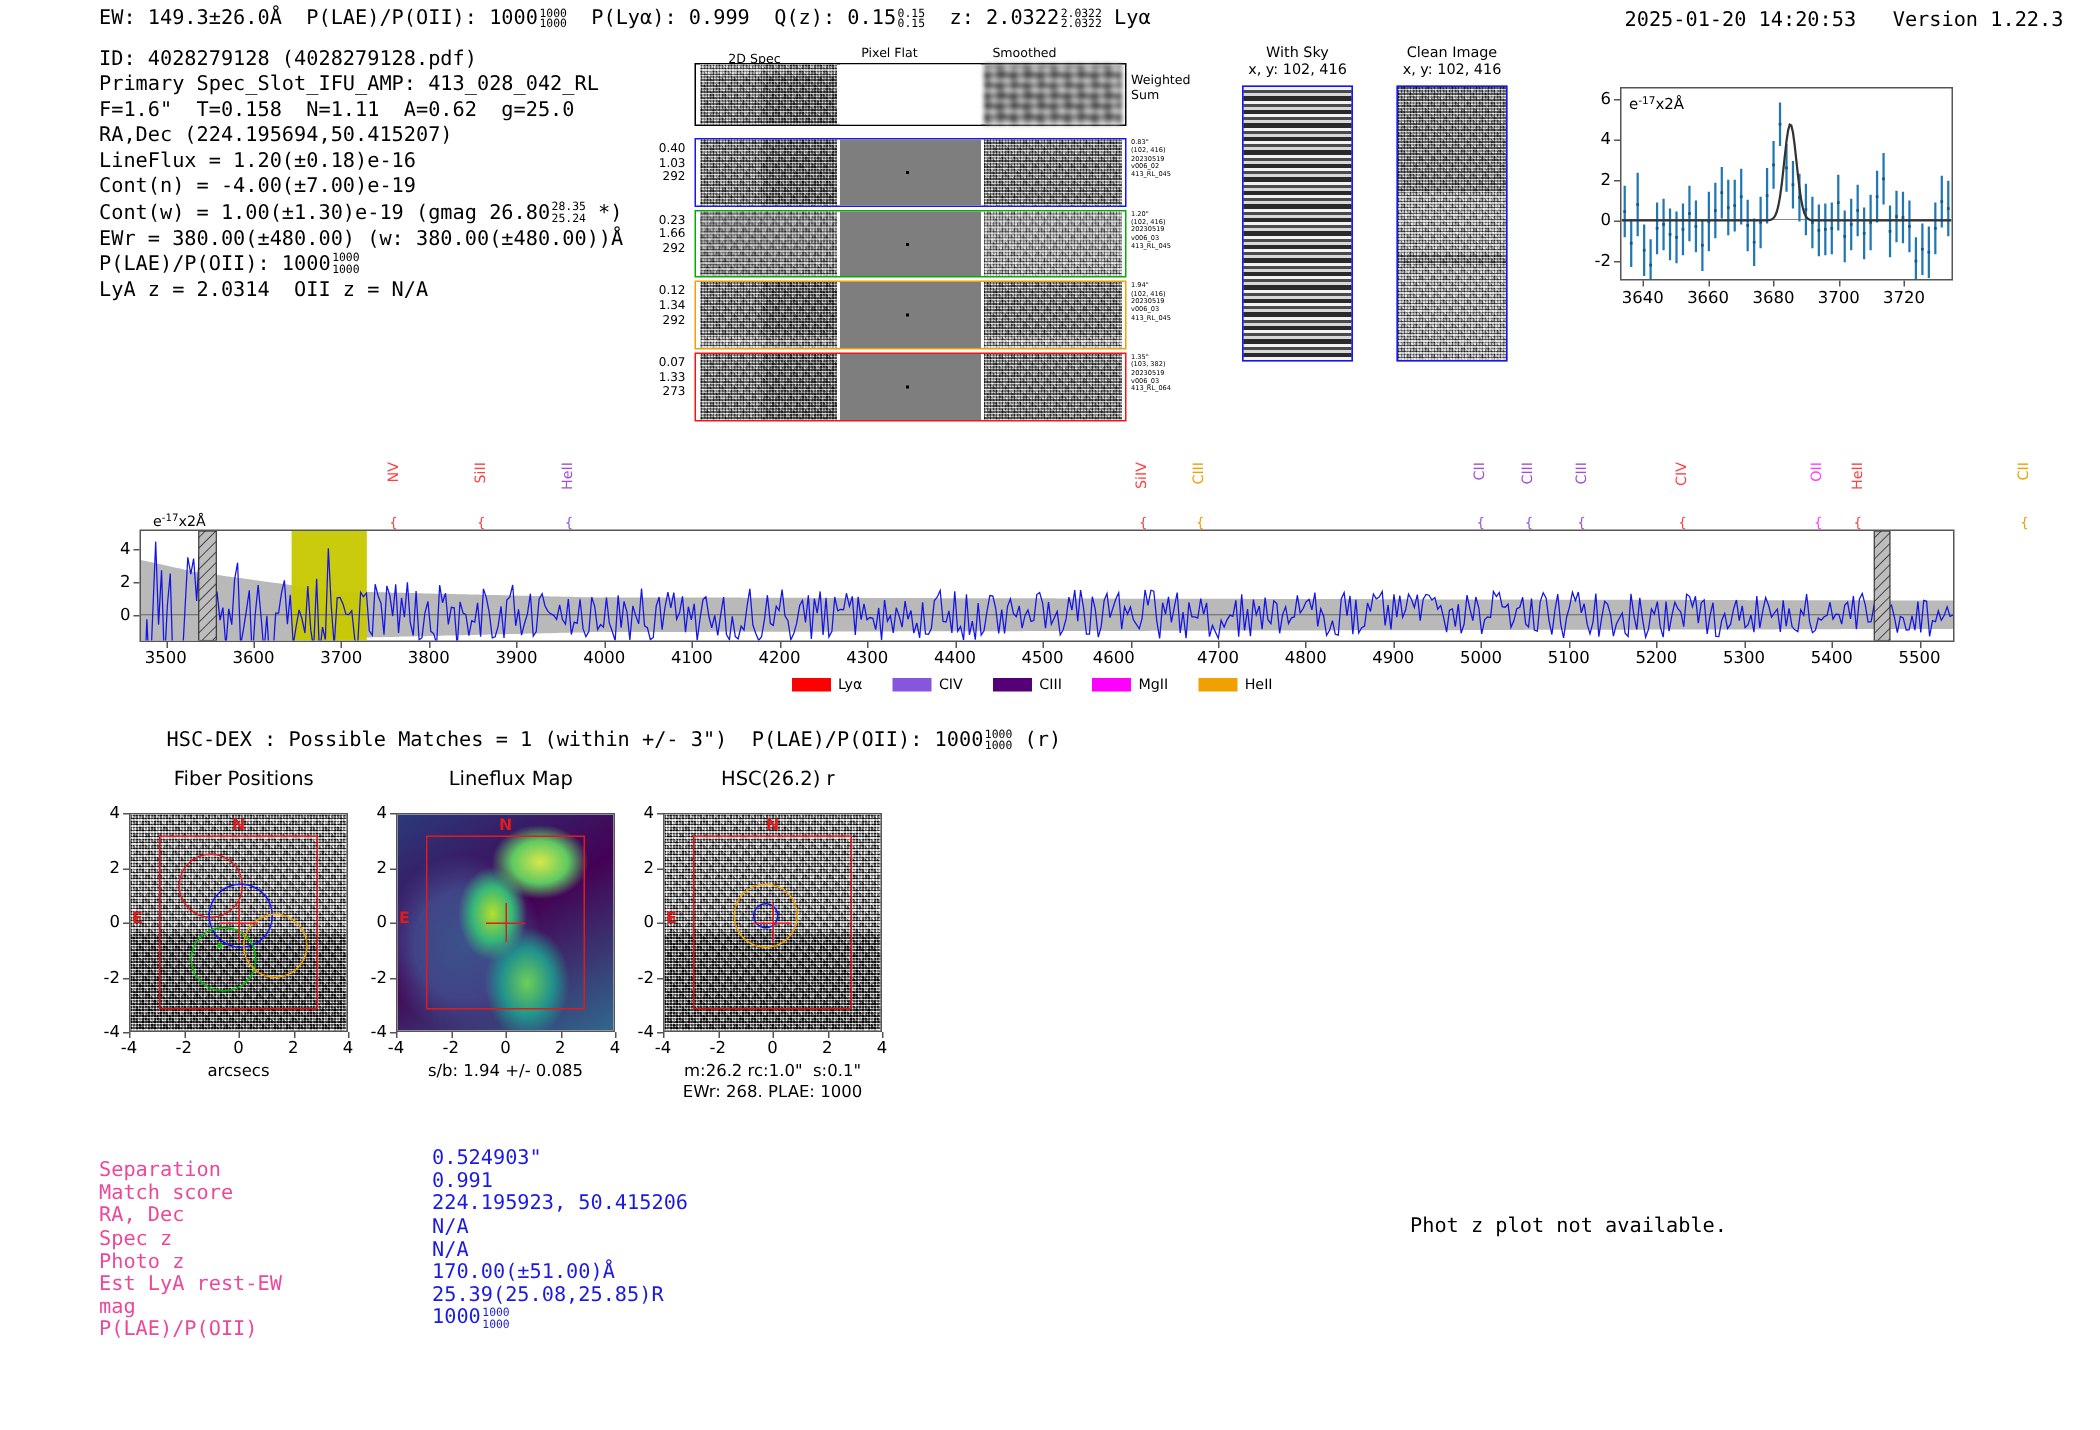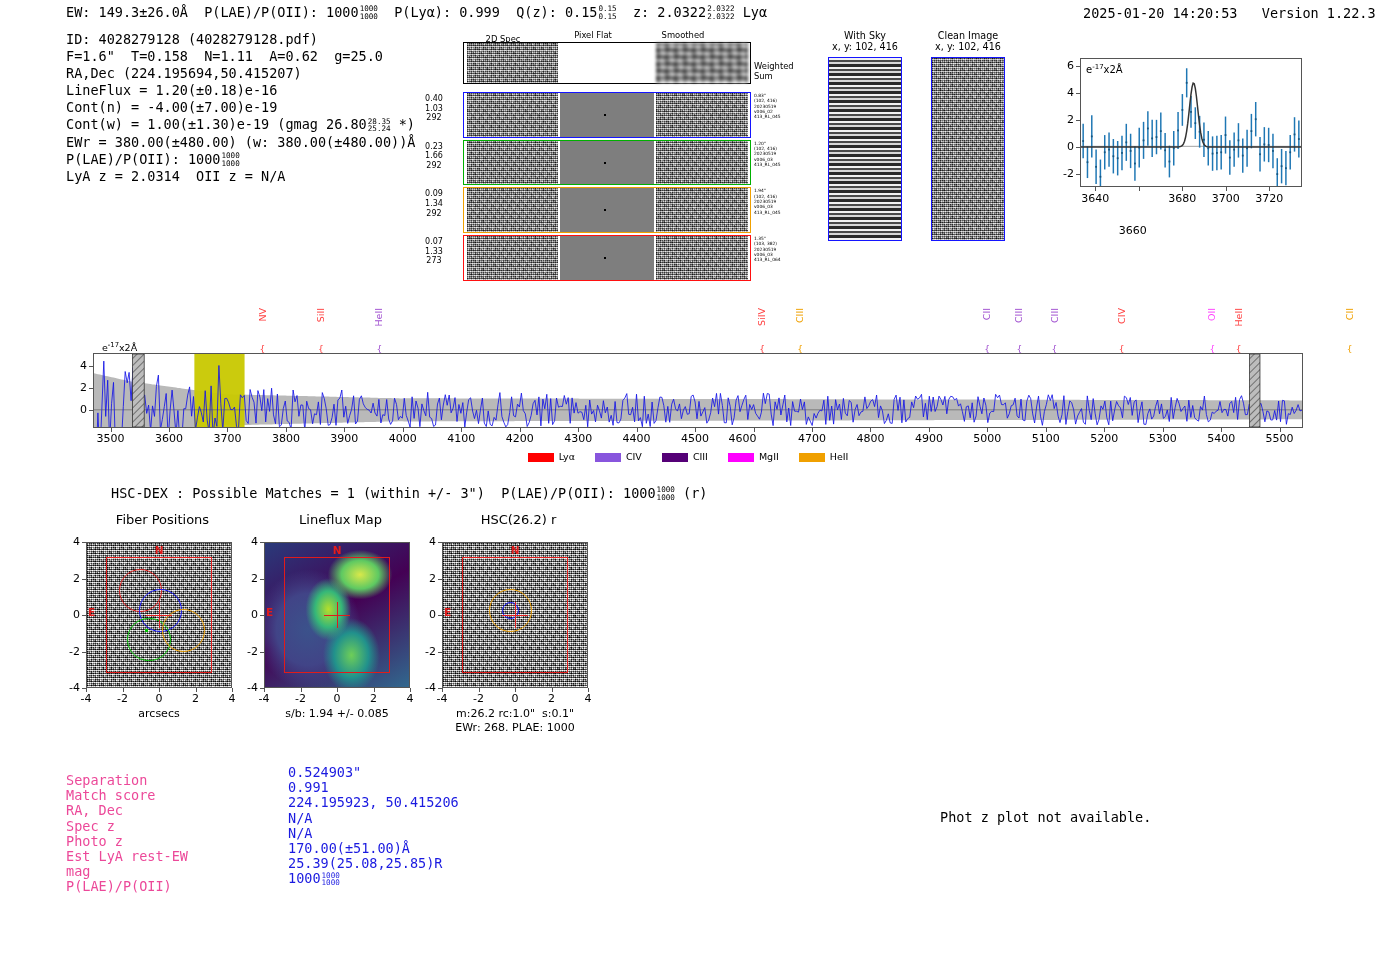--- a/index.html
+++ b/index.html
@@ -40,25 +40,25 @@
         repeating-linear-gradient(122deg,rgba(255,255,255,.3) 0 2px,rgba(0,0,0,.3) 2px 4px,transparent 4px 7px);
   }
   .noise-sm { background-color:#8a8a8a;
       background-image:
         repeating-linear-gradient(0deg,rgba(255,255,255,.3) 0 3px,rgba(0,0,0,.3) 3px 7px),
         repeating-linear-gradient(90deg,rgba(0,0,0,.28) 0 4px,rgba(255,255,255,.28) 4px 9px),
         repeating-linear-gradient(38deg,rgba(0,0,0,.2) 0 5px,rgba(255,255,255,.2) 5px 11px);
       filter:blur(1.4px);
   }
   .row-label { position:absolute; font-family:"DejaVu Sans", sans-serif;
-      font-size:8px; line-height:9.6px; text-align:center; color:#000; }
+      font-size:8px; line-height:9.6px; text-align:right; color:#000; }
   .side-label { position:absolute; font-family:"DejaVu Sans", sans-serif;
       font-size:4.4px; line-height:5.3px; color:#000; white-space:pre; }
   .wsum { position:absolute; font-family:"DejaVu Sans", sans-serif;
-      font-size:8.4px; line-height:10px; color:#000;margin-top:13px; }
+      font-size:8.4px; line-height:10px; color:#000; }
 
   
   .cut-title { position:absolute; font-family:"DejaVu Sans", sans-serif;
       font-size:9.6px; line-height:11.5px; text-align:center; width:100%; }
   .fringe { background-color:#9a9a9a;
       background-image:
         repeating-linear-gradient(0deg,#f2f2f2 0 2px,#2a2a2a 2px 5px,#d8d8d8 5px 7px,#4a4a4a 7px 9px),
         repeating-linear-gradient(90deg,rgba(0,0,0,.25) 0 3px,rgba(255,255,255,.25) 3px 6px);
   }
   .tick { position:absolute; background:#555; }
@@ -108,20 +108,21 @@
 </style>
 </head>
 <body>
 
 <div class="abs mono nw" id="header-line"><span>EW: 149.3±26.0Å</span>  <span>P(LAE)/P(OII): 1000</span><span class="fracbox"><span>1000</span><span>1000</span></span>  <span>P(Lyα): 0.999</span>  <span>Q(z): 0.15</span><span class="fracbox"><span>0.15</span><span>0.15</span></span>  <span>z: 2.0322</span><span class="fracbox"><span>2.0322</span><span>2.0322</span></span> <span>Lyα</span></div>
 
 <div class="abs mono nw" id="timestamp">2025-01-20 14:20:53   Version 1.22.3</div>
 
 <div class="abs mono" id="info-block">
   <div class="row">ID: 4028279128 (4028279128.pdf)</div>
+  <div class="row">Primary Spec_Slot_IFU_AMP: 413_028_042_RL</div>
   <div class="row">F=1.6"  T=0.158  N=1.11  A=0.62  g=25.0</div>
   <div class="row">RA,Dec (224.195694,50.415207)</div>
   <div class="row">LineFlux = 1.20(±0.18)e-16</div>
   <div class="row">Cont(n) = -4.00(±7.00)e-19</div>
   <div class="row"><span>Cont(w) = 1.00(±1.30)e-19 (gmag 26.80</span><span class="fracbox"><span>28.35</span><span>25.24</span></span> <span>*)</span></div>
   <div class="row">EWr = 380.00(±480.00) (w: 380.00(±480.00))Å</div>
   <div class="row"><span>P(LAE)/P(OII): 1000</span><span class="fracbox"><span>1000</span><span>1000</span></span></div>
   <div class="row">LyA z = 2.0314  OII z = N/A</div>
 </div>
 
@@ -169,21 +170,21 @@
       </div>
       <div class="side-label" style="left: 317px; top: 110.7px; width: 58px;"><div>1.20"</div><div>(102, 416)</div><div>20230519</div><div>v006_03</div><div>413_RL_045</div></div>
       <div class="abs" style="left: 26px; top: 157.4px; width: 288px; height: 45.5px; border: 1.8px solid rgb(240, 160, 0);">
         <div class="imgbox noise" style="left: 3px; top: 0px; width: 91px; height: 100%;"></div>
         <div class="imgbox" style="left: 96px; top: 0px; width: 94px; height: 100%; background: rgb(126, 126, 126);">
           <div class="abs" style="left: 44px; top: 48%; width: 2px; height: 2px; background: rgb(0, 0, 0);"></div>
         </div>
         <div class="imgbox noise" style="left: 192px; top: 0px; width: 92px; height: 100%;"></div>
       </div>
       <div class="row-label" style="left: -26px; top: 159.4px; width: 46px;">
-        <div>0.09</div>
+        <div>0.12</div>
         <div>1.34</div>
         <div>292</div>
       </div>
       <div class="side-label" style="left: 317px; top: 158.4px; width: 58px;"><div>1.94"</div><div>(102, 416)</div><div>20230519</div><div>v006_03</div><div>413_RL_045</div></div>
       <div class="abs" style="left: 26px; top: 205.1px; width: 288px; height: 45.5px; border: 1.8px solid rgb(255, 16, 16);">
         <div class="imgbox noise" style="left: 3px; top: 0px; width: 91px; height: 100%;"></div>
         <div class="imgbox" style="left: 96px; top: 0px; width: 94px; height: 100%; background: rgb(126, 126, 126);">
           <div class="abs" style="left: 44px; top: 48%; width: 2px; height: 2px; background: rgb(0, 0, 0);"></div>
         </div>
         <div class="imgbox noise" style="left: 192px; top: 0px; width: 92px; height: 100%;"></div>
@@ -330,21 +331,21 @@
       <div class="ticklab" style="left: 12px; top: 57.8125px; width: 22px; text-align: right;">2</div>
       <div class="tick" style="left: 36px; top: 37.9375px; width: 4px; height: 1px;"></div>
       <div class="ticklab" style="left: 12px; top: 30.9375px; width: 22px; text-align: right;">4</div>
       <div class="tick" style="left: 36px; top: 11.0625px; width: 4px; height: 1px;"></div>
       <div class="ticklab" style="left: 12px; top: 4.0625px; width: 22px; text-align: right;">6</div>
     </div>
   <div id="zoom-xticks">
       <div class="tick" style="left: 55.2353px; top: 132px; width: 1px; height: 4px;"></div>
       <div class="ticklab" style="left: 35.2353px; top: 137px; width: 40px; text-align: center;">3640</div>
       <div class="tick" style="left: 98.7647px; top: 132px; width: 1px; height: 4px;"></div>
-      <div class="ticklab" style="left: 78.7647px; top: 137px; width: 40px; text-align: left; margin-top: 32px;">3660</div>
+      <div class="ticklab" style="left: 78.7647px; top: 137px; width: 40px; text-align: center;">3660</div>
       <div class="tick" style="left: 142.294px; top: 132px; width: 1px; height: 4px;"></div>
       <div class="ticklab" style="left: 122.294px; top: 137px; width: 40px; text-align: center;">3680</div>
       <div class="tick" style="left: 185.824px; top: 132px; width: 1px; height: 4px;"></div>
       <div class="ticklab" style="left: 165.824px; top: 137px; width: 40px; text-align: center;">3700</div>
       <div class="tick" style="left: 229.353px; top: 132px; width: 1px; height: 4px;"></div>
       <div class="ticklab" style="left: 209.353px; top: 137px; width: 40px; text-align: center;">3720</div>
     </div>
 </div>
 
 <div class="abs" id="fullspec">

